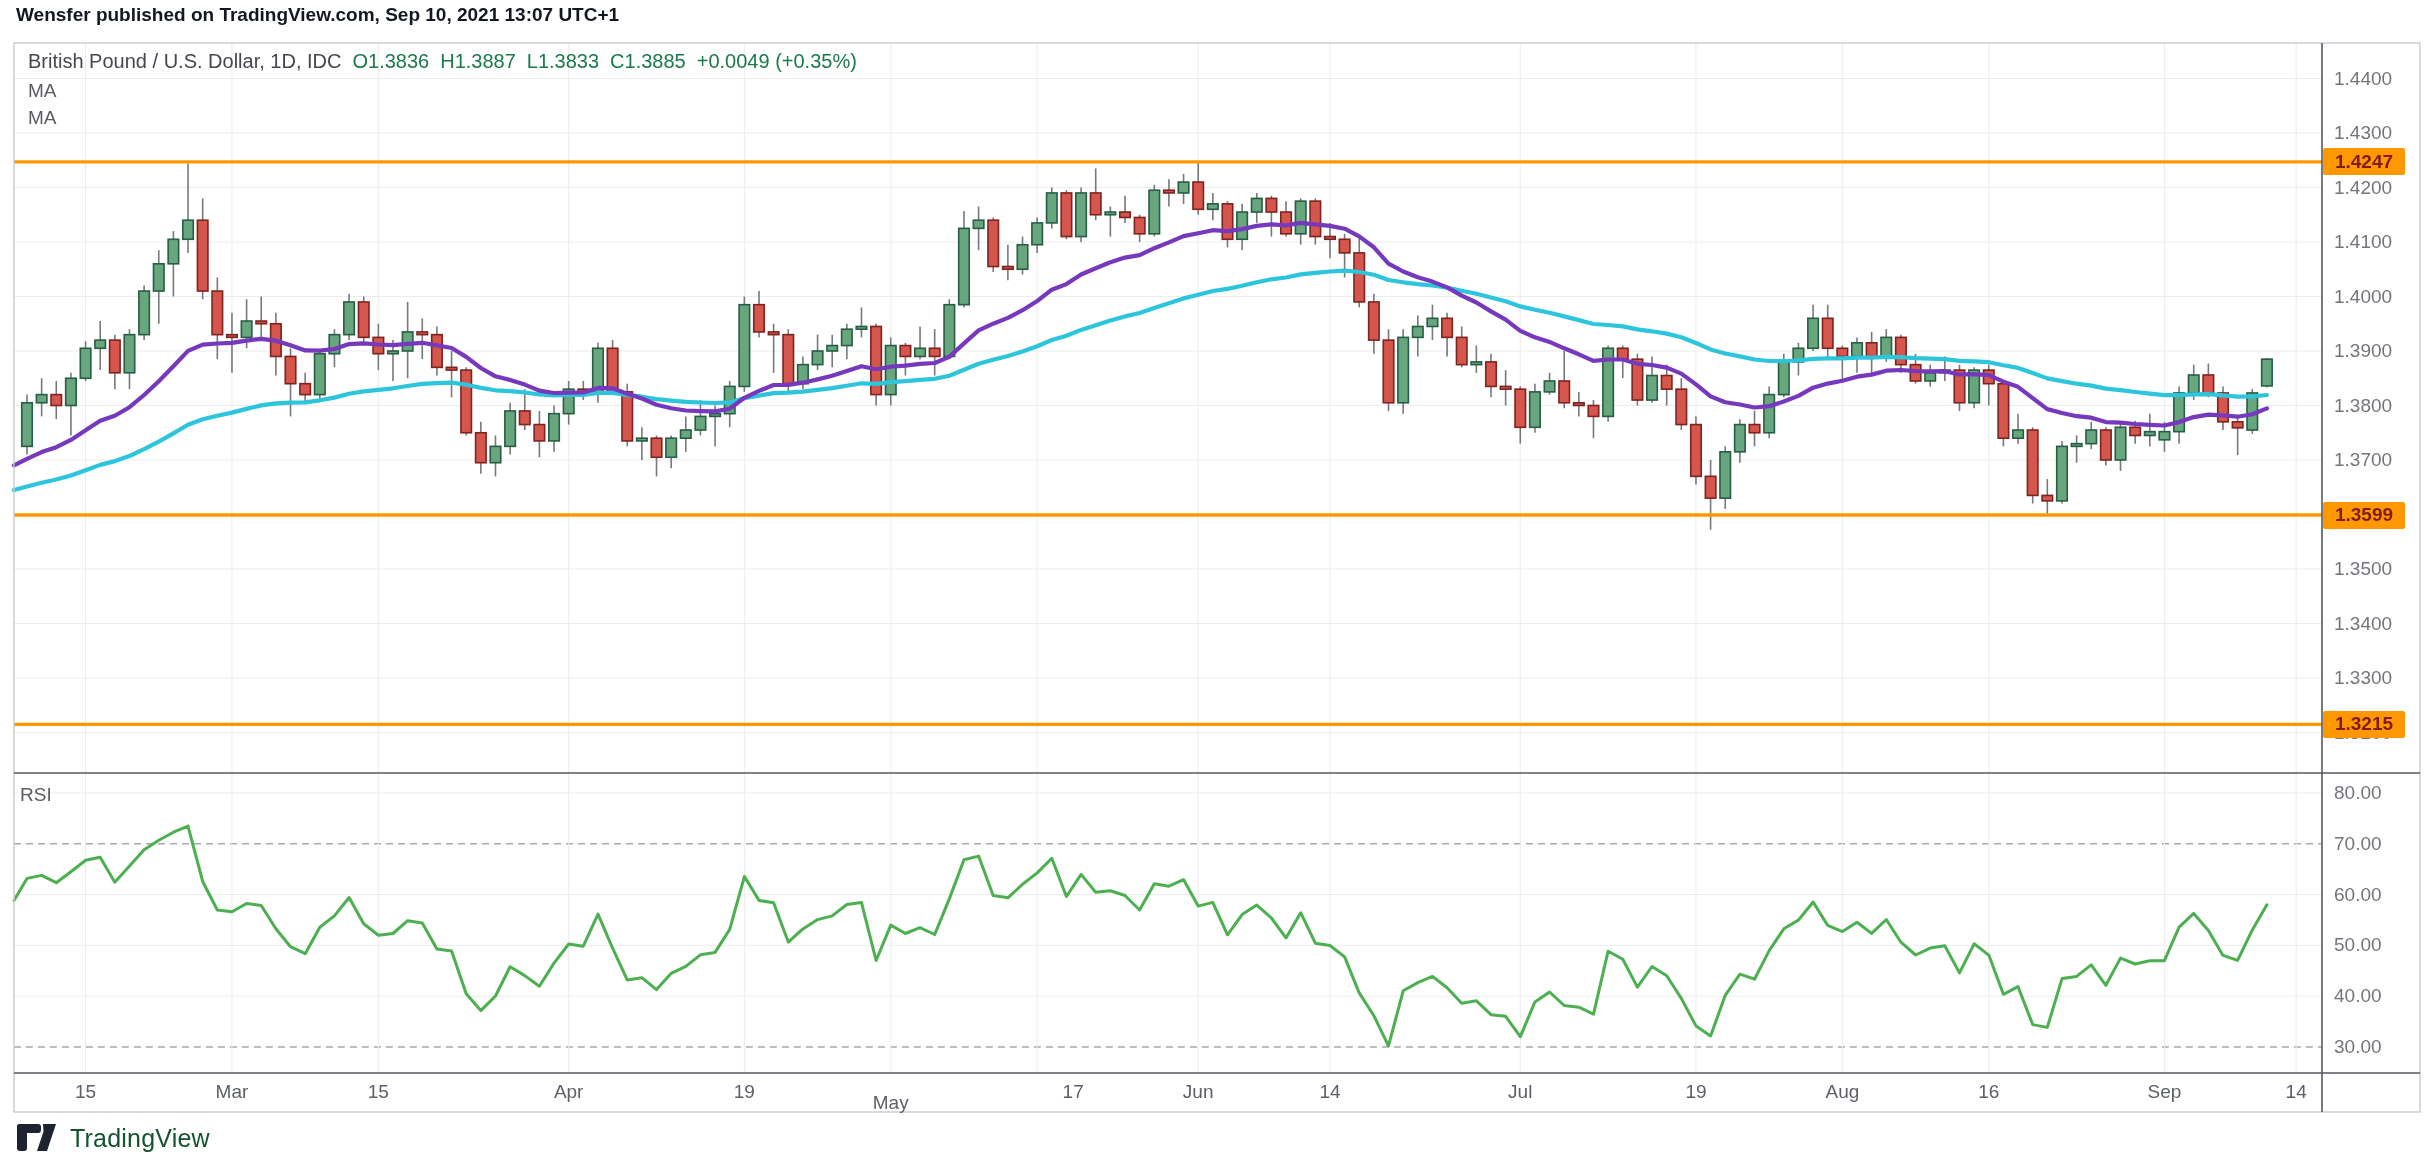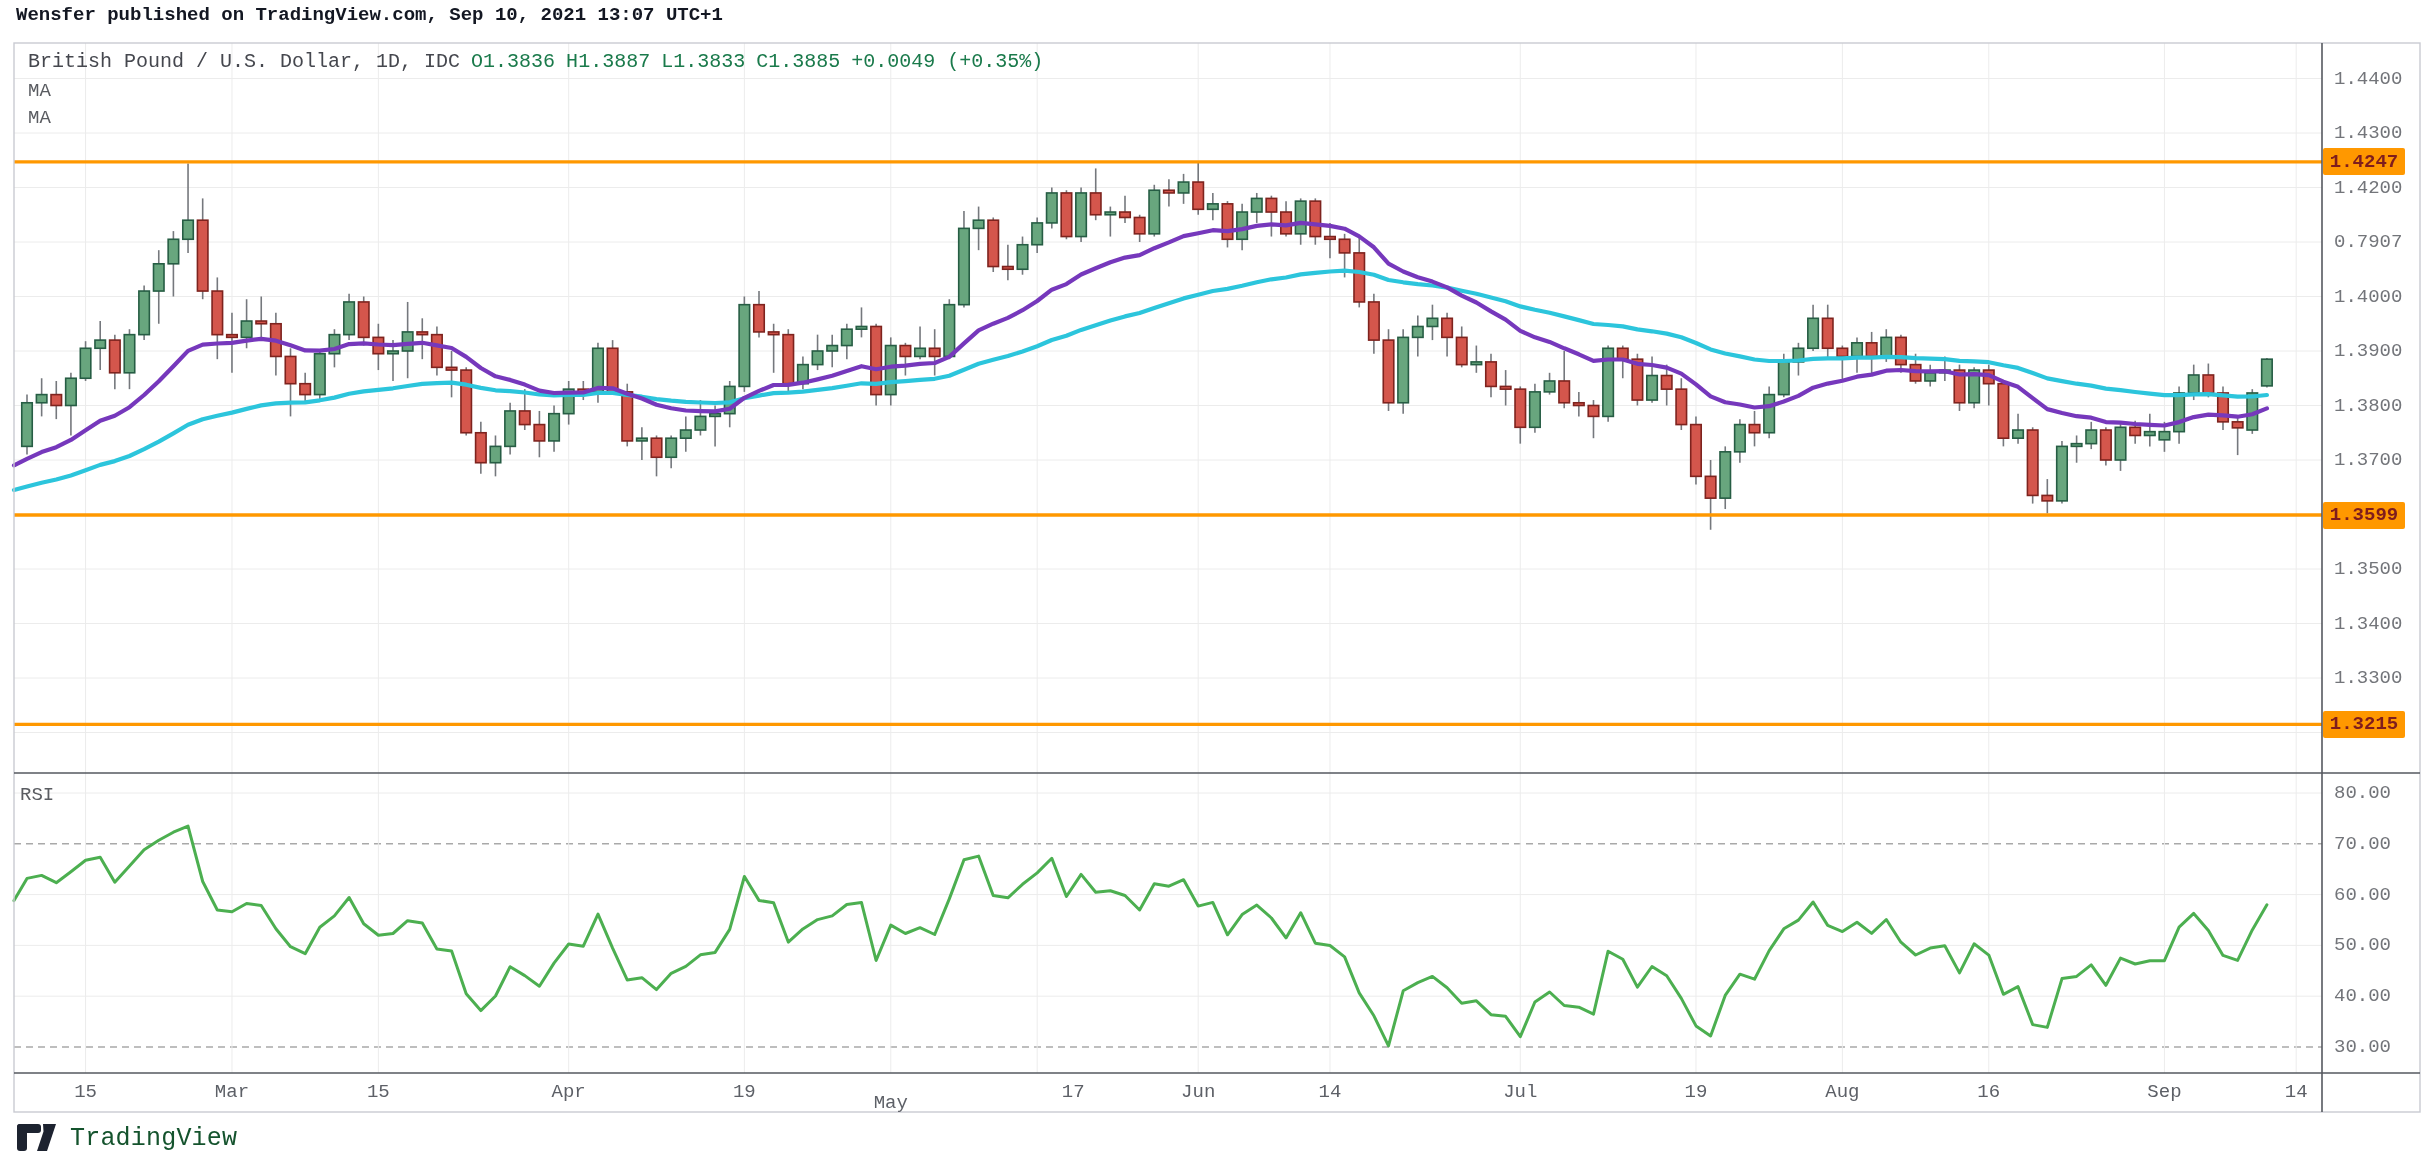--- a/index.html
+++ b/index.html
@@ -1,17 +1,17 @@
 <!DOCTYPE html>
 <html><head>
 <meta charset="utf-8">
 <style>
   html,body{margin:0;padding:0;background:#fff;}
   body{font-family:"Liberation Sans", sans-serif; color:#131722;}
-  #stage{position:relative;width:2425px;height:1171px;background:#fff;overflow:hidden;font-family:Liberation Mono, monospace;}
+  #stage{position:relative;width:2425px;height:1171px;background:#fff;overflow:hidden;}
   #chart-svg{position:absolute;left:0;top:0;}
   .hdr{position:absolute;left:16px;top:4px;font-size:19px;font-weight:700;color:#131722;white-space:nowrap;}
   .legend{position:absolute;left:28px;top:50px;font-size:20px;white-space:nowrap;display:flex;gap:11px;align-items:baseline;}
   .legend .sym{color:#45474e;}
   .legend .grn{color:#1a7a4b;}
   .ma-lbl{position:absolute;left:28px;font-size:19px;color:#5a5c61;}
   .rsi-lbl{position:absolute;left:20px;top:784px;font-size:19px;color:#5a5c61;}
   .tick{position:absolute;font-size:19px;color:#73757a;white-space:nowrap;}
   .price-tick{left:2334px;}
   .badge{position:absolute;left:2323px;width:82px;height:27px;background:#FF9800;color:#7f1d1d;
@@ -400,21 +400,21 @@
     <span class="grn">+0.0049 (+0.35%)</span>
   </div>
   <div class="ma-lbl" style="top:80px;">MA</div>
   <div class="ma-lbl" style="top:107px;">MA</div>
   <div class="rsi-lbl">RSI</div>
 
   <div id="price-axis">
       <div class="tick price-tick" style="top: 67.5px;">1.4400</div>
       <div class="tick price-tick" style="top: 122px;">1.4300</div>
       <div class="tick price-tick" style="top: 176.5px;">1.4200</div>
-      <div class="tick price-tick" style="top: 231px;">0.7907</div>
+      <div class="tick price-tick" style="top: 231px;">1.4100</div>
       <div class="tick price-tick" style="top: 285.5px;">1.4000</div>
       <div class="tick price-tick" style="top: 340px;">1.3900</div>
       <div class="tick price-tick" style="top: 394.5px;">1.3800</div>
       <div class="tick price-tick" style="top: 449px;">1.3700</div>
       <div class="tick price-tick" style="top: 558px;">1.3500</div>
       <div class="tick price-tick" style="top: 612.5px;">1.3400</div>
       <div class="tick price-tick" style="top: 667px;">1.3300</div>
       <div class="tick price-tick" style="top: 721.5px;">1.3200</div>
     </div>
   <div id="rsi-axis">

